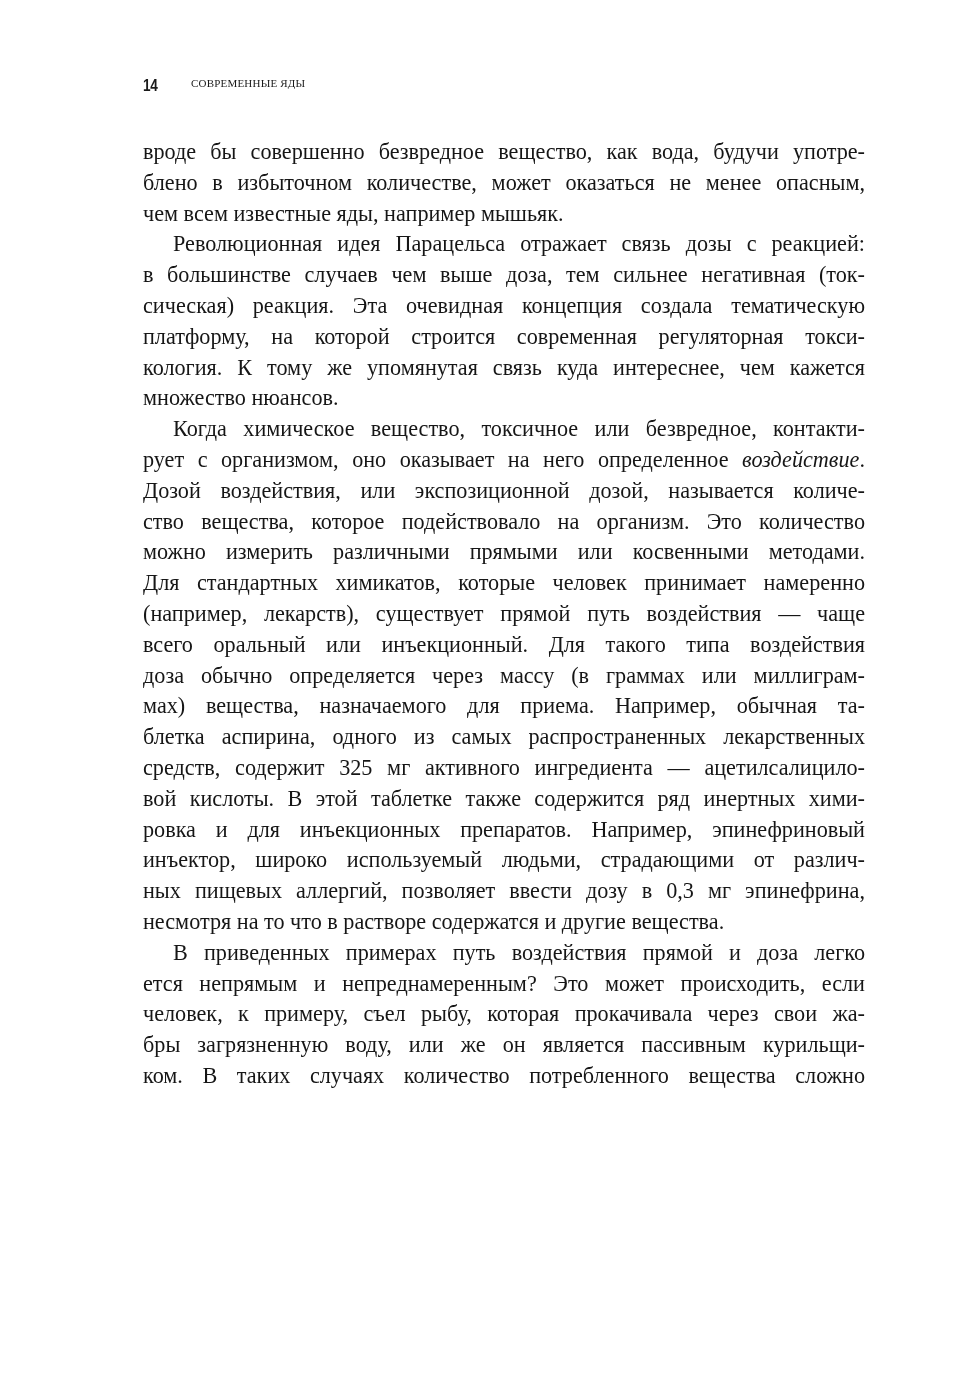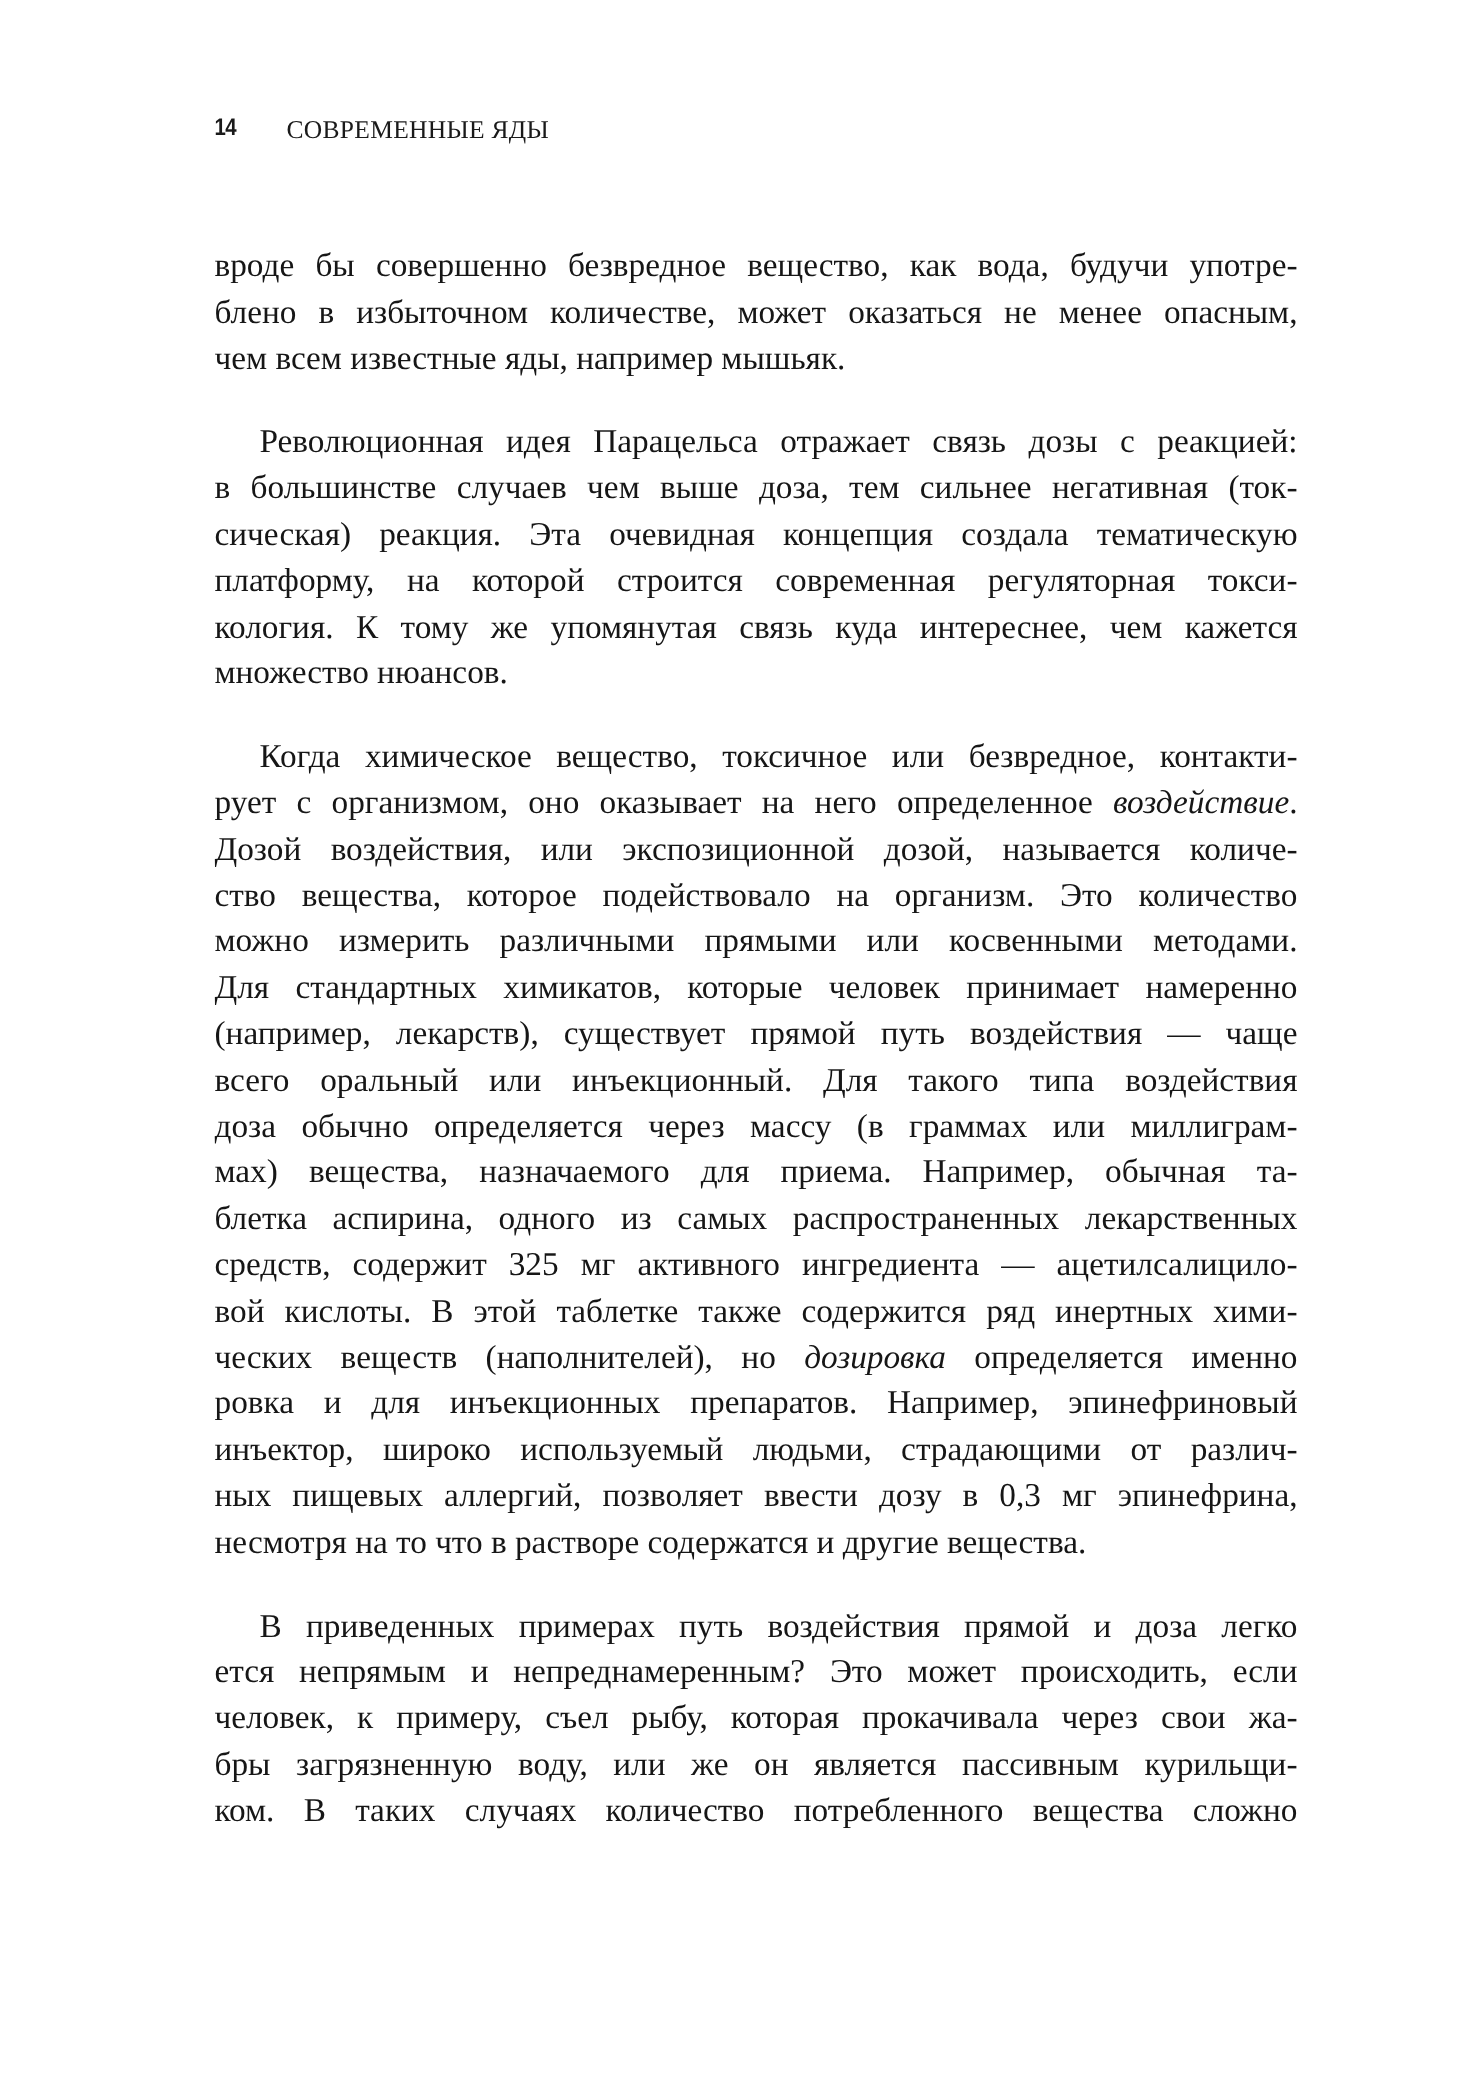--- a/index.html
+++ b/index.html
@@ -26,21 +26,21 @@
       font-family: "Liberation Sans", sans-serif;
       font-weight: bold;
       font-size: 16px;
       letter-spacing: -0.5px;
       width: 48px;
       transform: scaleX(0.85);
       transform-origin: left center;
     }
     .running-title {
       font-family: "Liberation Serif", serif;
-      font-size: 17px;
+      font-size: 11px;
       letter-spacing: 0.2px;
       color: #1a1a1a;
     }
     .text-block {
       position: absolute;
       left: 143px;
       top: 137px;
       width: 722px;
       font-family: "Liberation Serif", serif;
       font-size: 22.2px;
@@ -56,21 +56,20 @@
       overflow: hidden;
     }
     .line.last {
       text-align-last: left;
     }
     .line.indent {
       padding-left: 30px;
     }
     .paragraph {
       display: block;
-      margin-top: 25px;
     }
     em.italic-term {
       font-style: italic;
     }
   </style>
 </head>
 <body>
 
 <div class="running-head">
   <span class="page-number">14</span>
@@ -98,21 +97,20 @@
       <span class="line">ство вещества, которое подействовало на организм. Это количество</span>
       <span class="line">можно измерить различными прямыми или косвенными методами.</span>
       <span class="line">Для стандартных химикатов, которые человек принимает намеренно</span>
       <span class="line">(например, лекарств), существует прямой путь воздействия — чаще</span>
       <span class="line">всего оральный или инъекционный. Для такого типа воздействия</span>
       <span class="line">доза обычно определяется через массу (в граммах или миллиграм-</span>
       <span class="line">мах) вещества, назначаемого для приема. Например, обычная та-</span>
       <span class="line">блетка аспирина, одного из самых распространенных лекарственных</span>
       <span class="line">средств, содержит 325 мг активного ингредиента — ацетилсалицило-</span>
       <span class="line">вой кислоты. В этой таблетке также содержится ряд инертных хими-</span>
-      <span class="line"><span>ческих веществ (наполнителей), но </span><em class="italic-term">дозировка</em><span> определяется именно</span></span>
       <span class="line">ровка и для инъекционных препаратов. Например, эпинефриновый</span>
       <span class="line">инъектор, широко используемый людьми, страдающими от различ-</span>
       <span class="line">ных пищевых аллергий, позволяет ввести дозу в 0,3 мг эпинефрина,</span>
       <span class="line last">несмотря на то что в растворе содержатся и другие вещества.</span>
     </div>
     <div class="paragraph">
       <span class="line indent">В приведенных примерах путь воздействия прямой и доза легко</span>
       <span class="line">ется непрямым и непреднамеренным? Это может происходить, если</span>
       <span class="line">человек, к примеру, съел рыбу, которая прокачивала через свои жа-</span>
       <span class="line">бры загрязненную воду, или же он является пассивным курильщи-</span>

